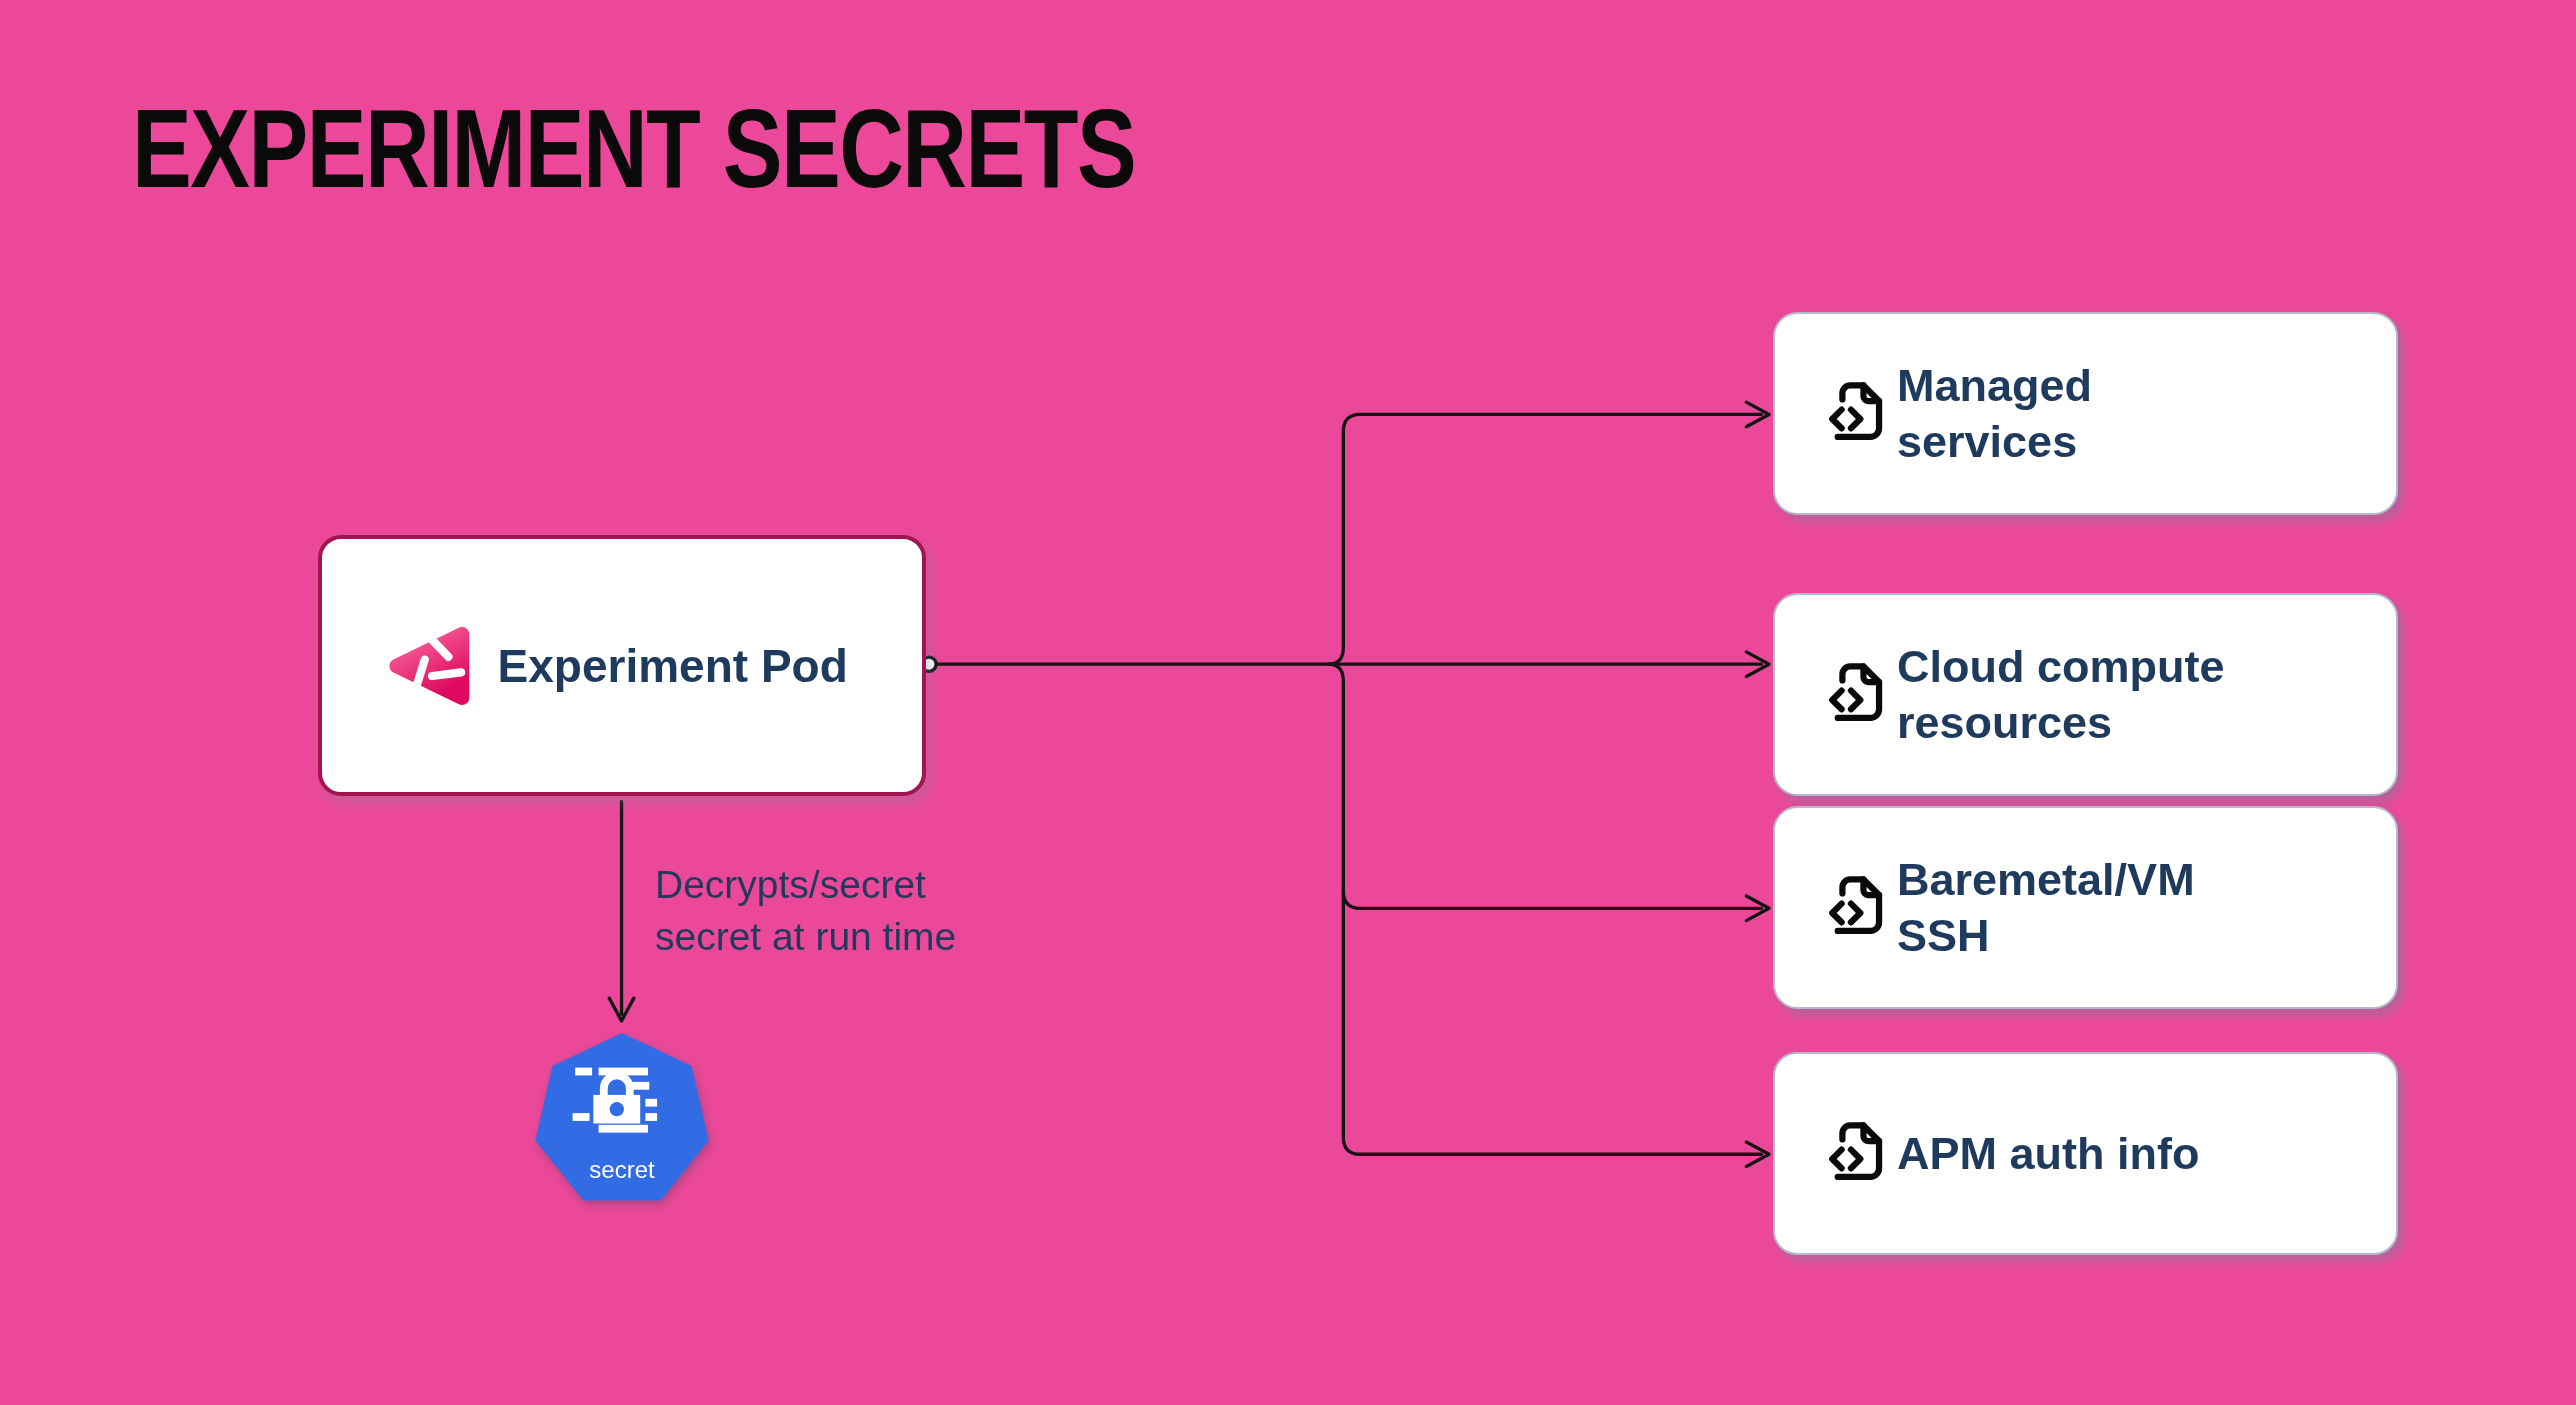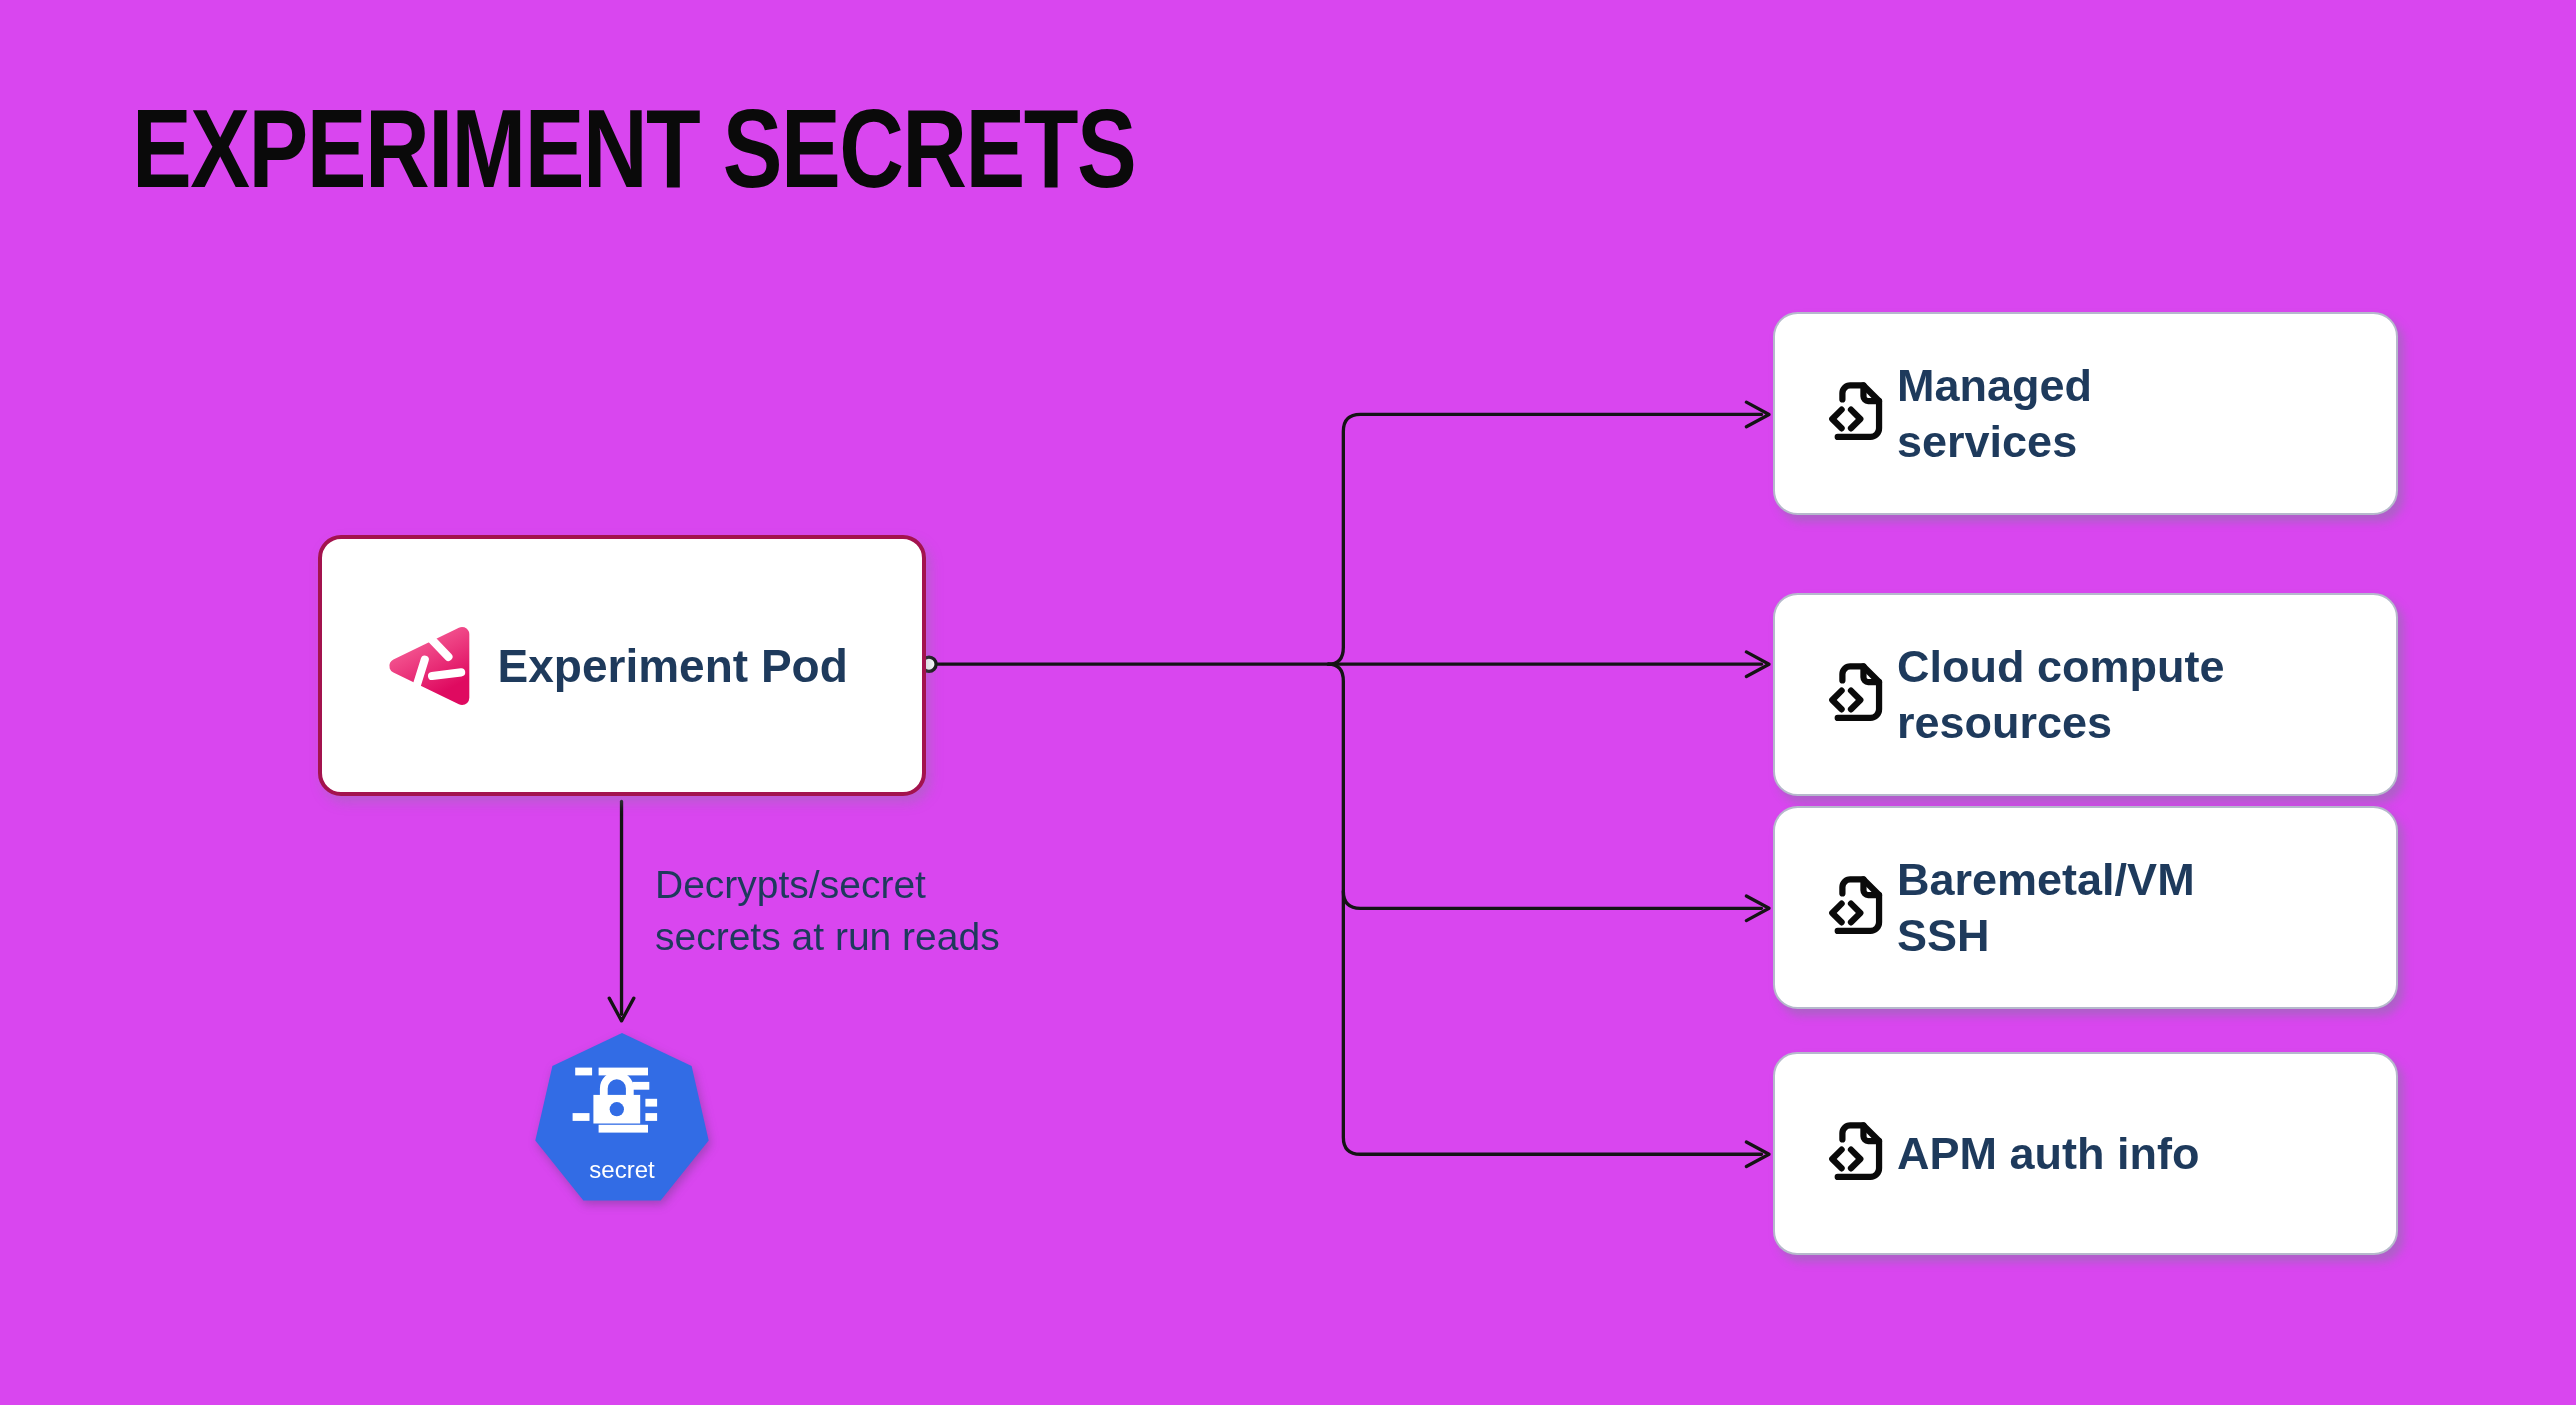--- a/index.html
+++ b/index.html
@@ -1,19 +1,19 @@
 <!DOCTYPE html>
 <html style="font-size:15px"><head>
 <meta charset="utf-8">
 <style>
   html,body{margin:0;padding:0;background:#ffffff;}
   .canvas{
     position:relative;
     width:2576px;height:1406px;
-    background:#d946ef;
+    background:#ec4899;
     font-family:"Liberation Sans","DejaVu Sans",sans-serif;
     overflow:hidden;
   }
   .title{
     position:absolute;left:132px;top:93px;
     font-size:112px;font-weight:700;color:#0a0a0a;
     letter-spacing:-1.9px;line-height:1;white-space:nowrap;
     transform:scaleX(0.80);transform-origin:left top;
   }
   
@@ -105,21 +105,21 @@
         <path d="M53 24 L73 45"></path>
         <path d="M47 48 L37 80"></path>
         <path d="M55 66 L87 62"></path>
       </g>
     </svg>
     <span class="pod-label">Experiment Pod</span>
   </div>
 
   <div class="annotation">
     <div class="label-line">Decrypts/secret</div>
-    <div class="label-line">secrets at run reads</div>
+    <div class="label-line">secret at run time</div>
   </div>
 
   <div class="secret-node">
     <div class="heptagon"></div>
     <svg class="secret-glyph" viewBox="0 0 100 80">
       <g fill="#ffffff">
         <rect x="14" y="12" width="13" height="6"></rect>
         <rect x="32" y="12" width="38" height="6"></rect>
         <rect x="58" y="23" width="13" height="6"></rect>
         <rect x="68" y="36" width="9" height="6"></rect>

